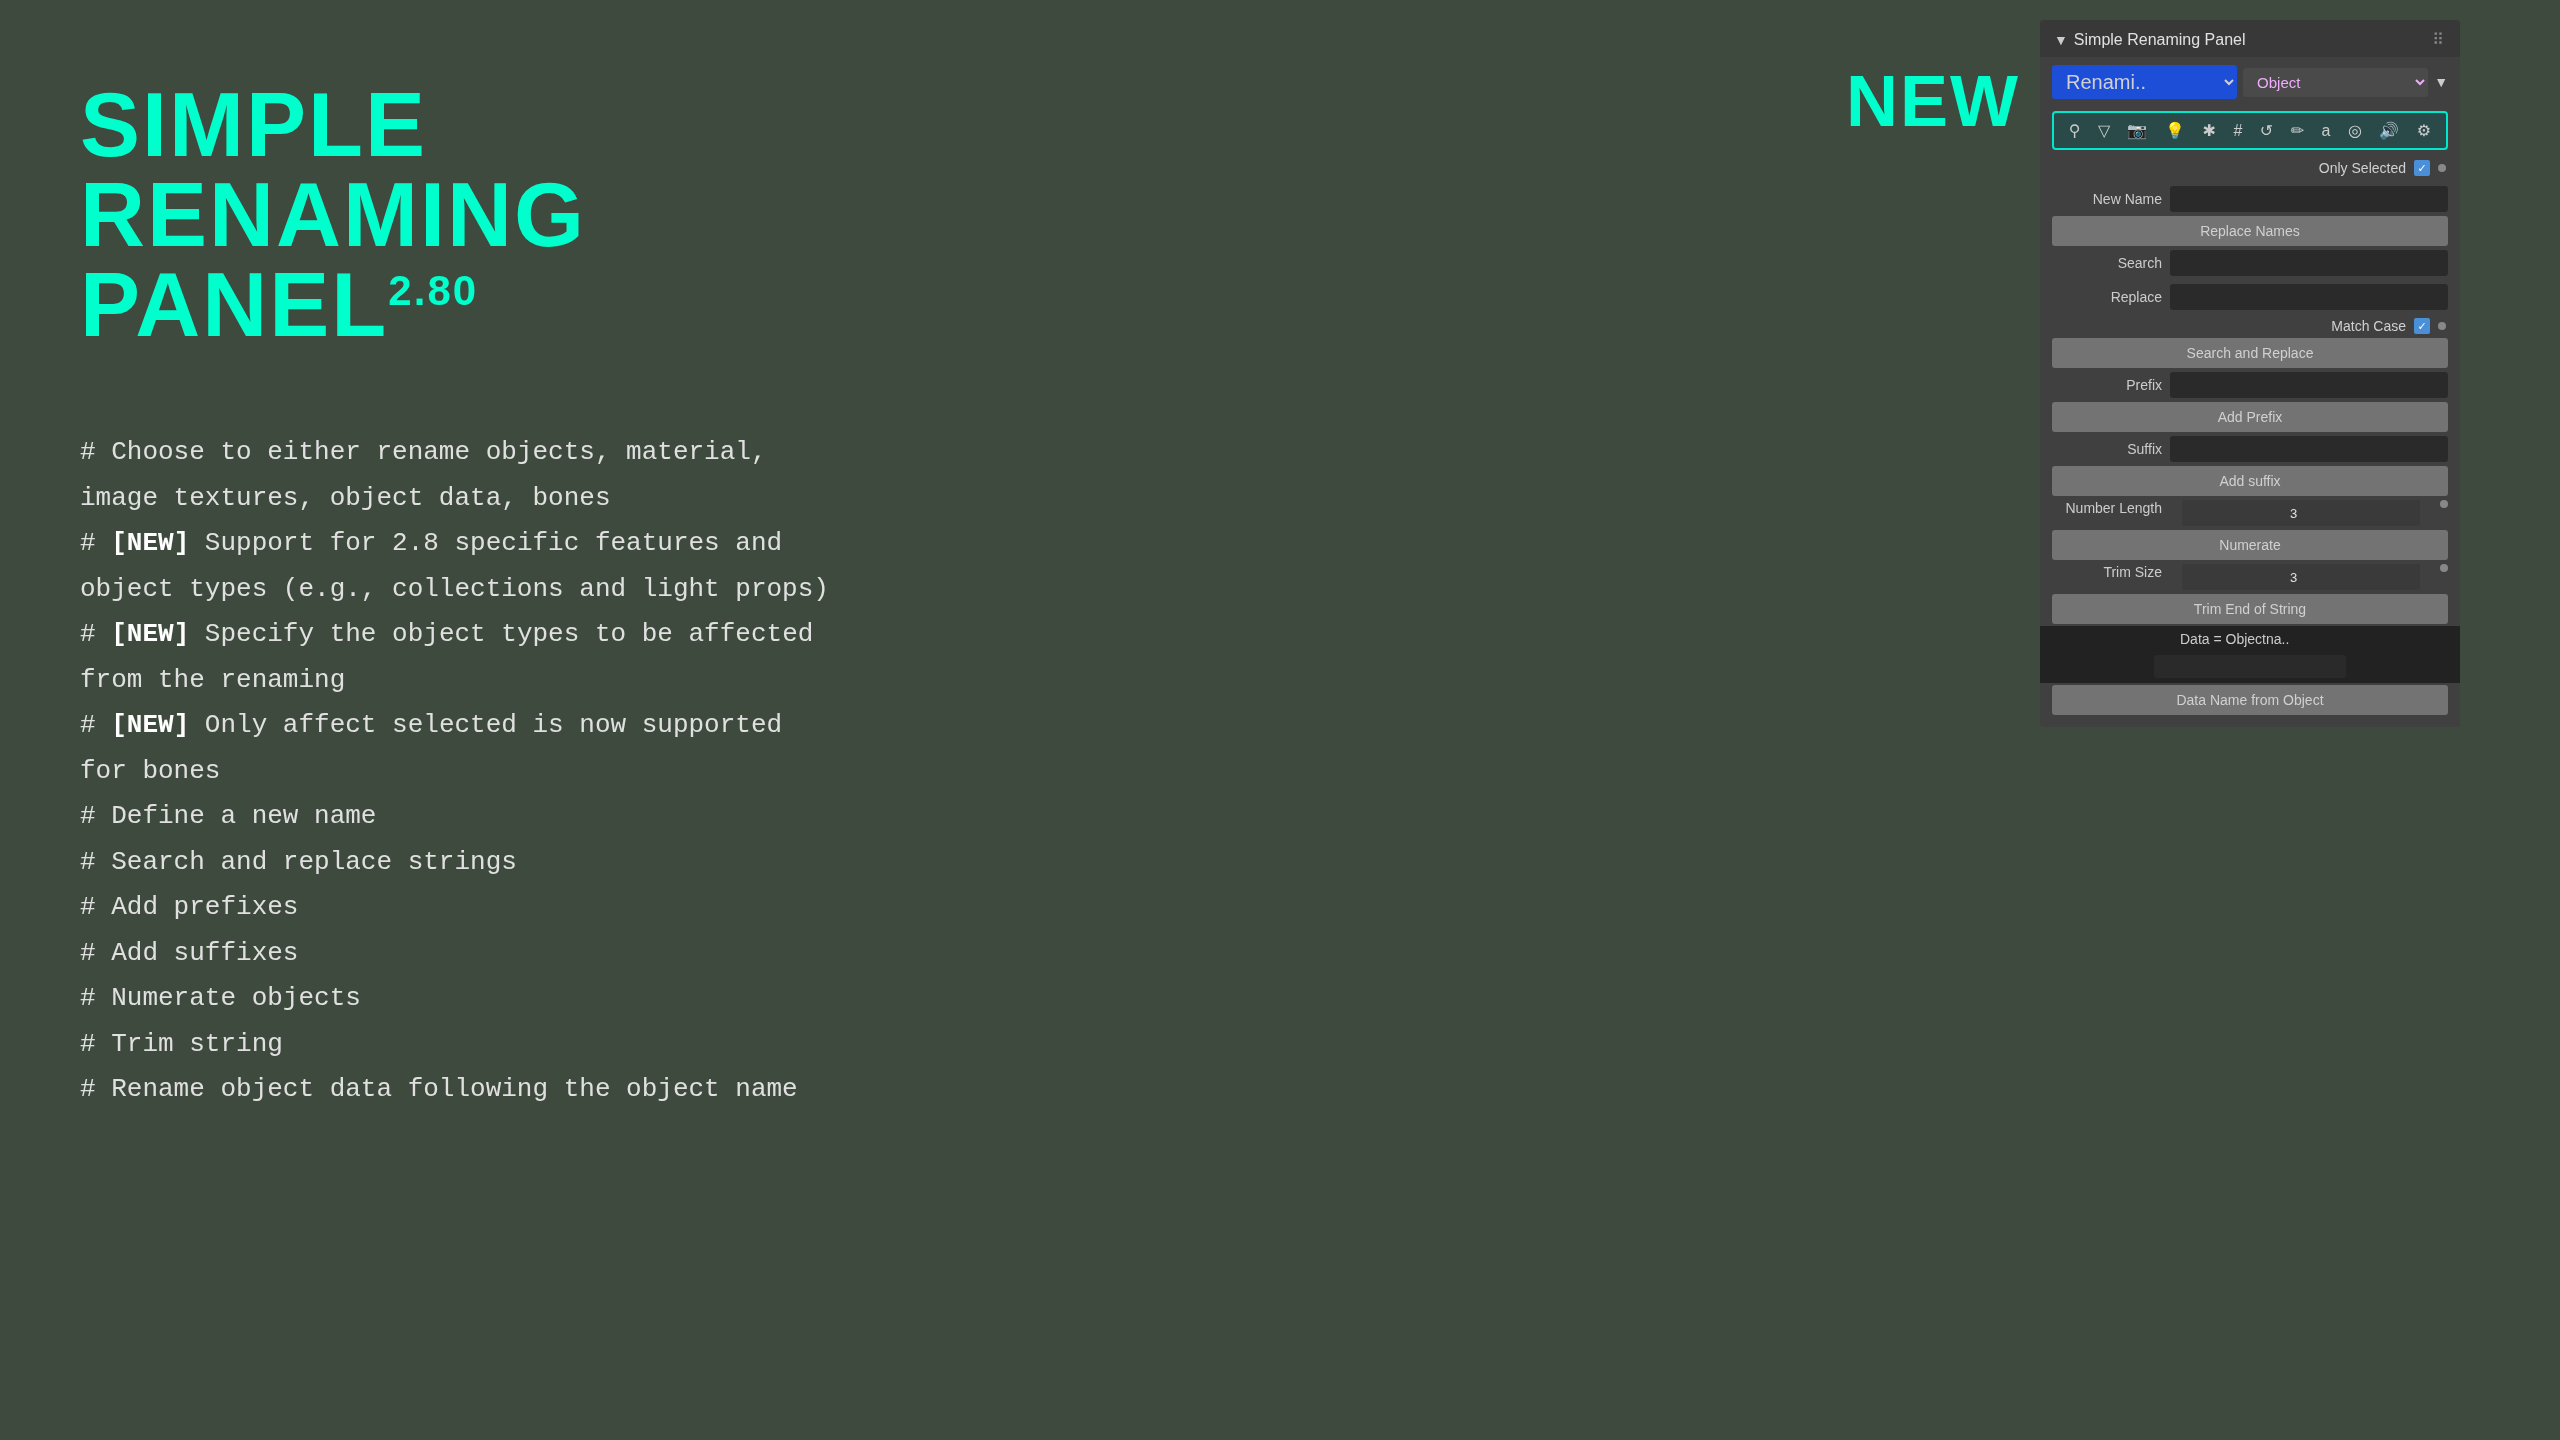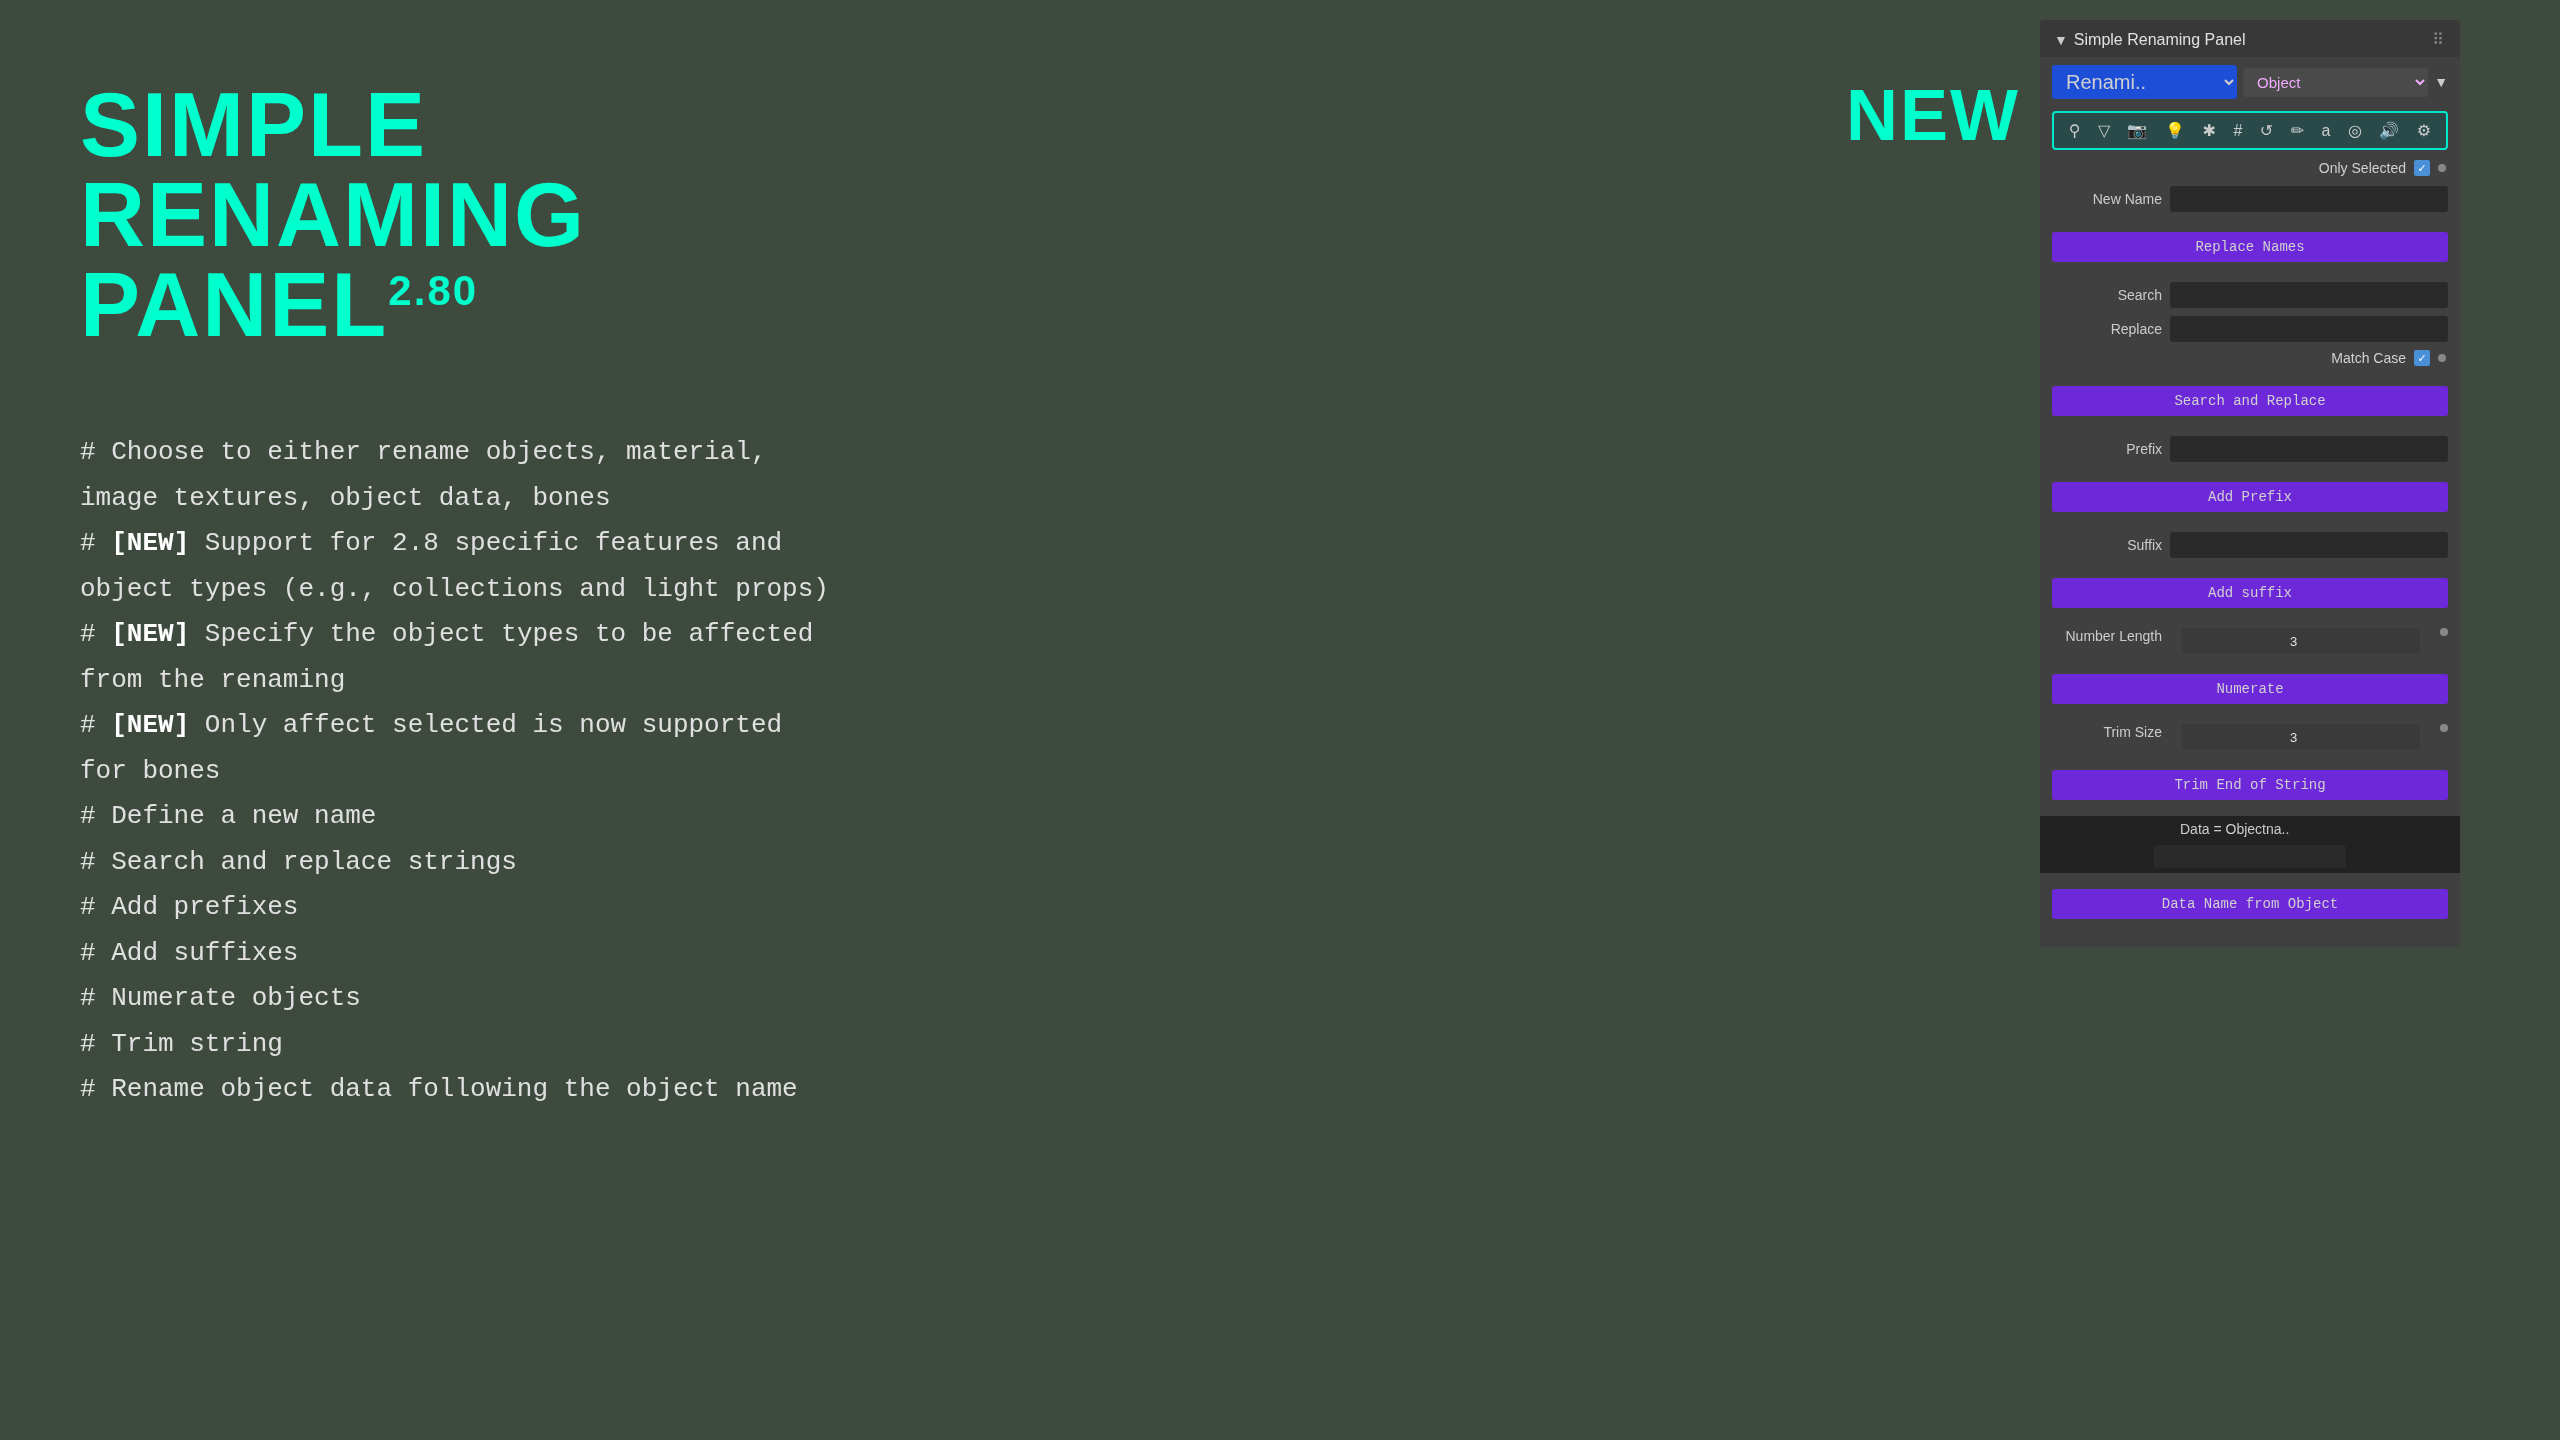--- a/index.html
+++ b/index.html
@@ -200,30 +200,29 @@
       border-radius: 3px;
       padding: 5px 8px;
       color: #e0e0e0;
       font-size: 13px;
       height: 26px;
     }
 
     .action-btn {
       display: block;
       width: calc(100% - 24px);
-      margin: 16px 12px;
-      background-color: #6d28d9;
+      margin: 0 12px;
+      background-color: #737373;
       color: #d0d0d0;
       border: none;
       border-radius: 3px;
       padding: 7px 10px;
       font-size: 14px;
       text-align: center;
       cursor: pointer;
-      font-family: Liberation Mono, monospace;
     }
 
     
     .match-case-row {
       display: flex;
       align-items: center;
       justify-content: flex-end;
       padding: 4px 14px;
       gap: 8px;
       color: #d0d0d0;
@@ -282,21 +281,21 @@
       padding: 5px 8px;
       color: #e0e0e0;
       font-size: 13px;
       height: 26px;
     }
 
     
     .new-badge {
       position: absolute;
       right: 540px;
-      top: 74px;
+      top: 60px;
       color: #00ffcc;
       font-size: 72px;
       font-weight: 900;
       letter-spacing: 2px;
     }
   </style>
 </head>
 <body>
 
 <div class="left-area">

